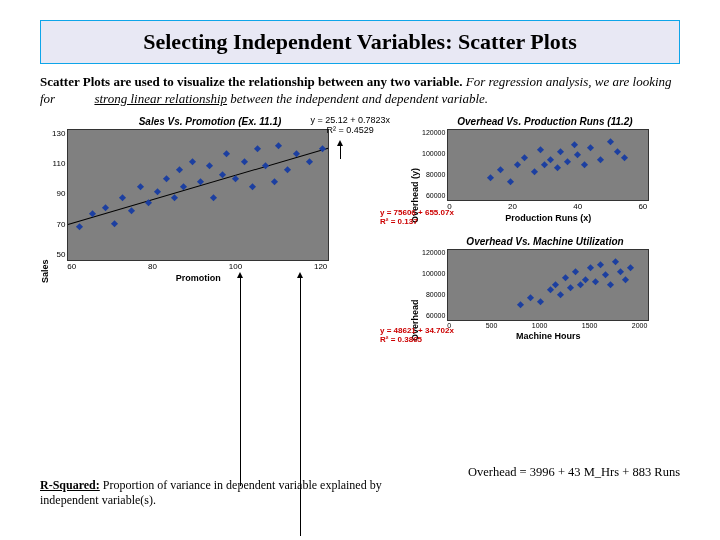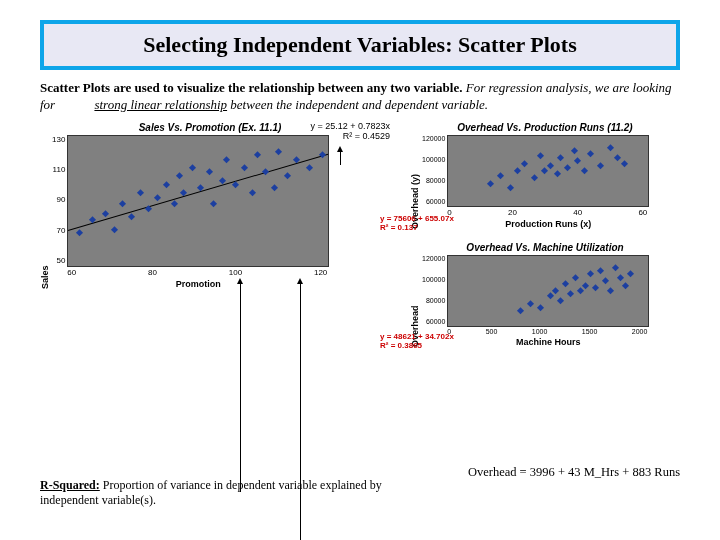--- a/index.html
+++ b/index.html
@@ -8,21 +8,21 @@
     width: 720px;
     height: 540px;
     font-family: "Times New Roman", serif;
     background: white;
     overflow: hidden;
     position: relative;
   }
   .title-bar {
     margin: 20px 40px 10px 40px;
     background: #e8e8f4;
-    border: 4px solid #0ea5e9;
+    border: 1px solid #0ea5e9;
     padding: 8px 19px;
     text-align: center;
     font-size: 22px;
     font-weight: bold;
   }
   .intro {
     margin: 6px 40px 8px 40px;
     font-size: 13px;
     line-height: 1.3;
   }
@@ -109,21 +109,21 @@
   .trend {
     position: absolute;
     height: 1px;
     background: black;
     transform-origin: left center;
   }
   .eqn {
     position: absolute;
     font-family: Arial, sans-serif;
     font-size: 9px;
-    text-align: right;
+    text-align: center;
     line-height: 1.1;
   }
   .eqn-red { color: #c00; font-family: Arial, sans-serif; font-size: 8px; font-weight: bold; line-height:1.1;}
   .defs {
     position: absolute;
     left: 40px;
     bottom: 18px;
     width: 360px;
     font-size: 12px;
   }

